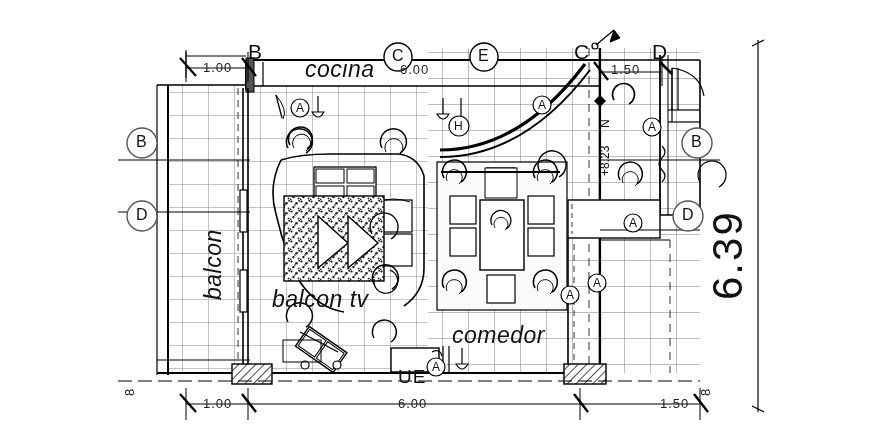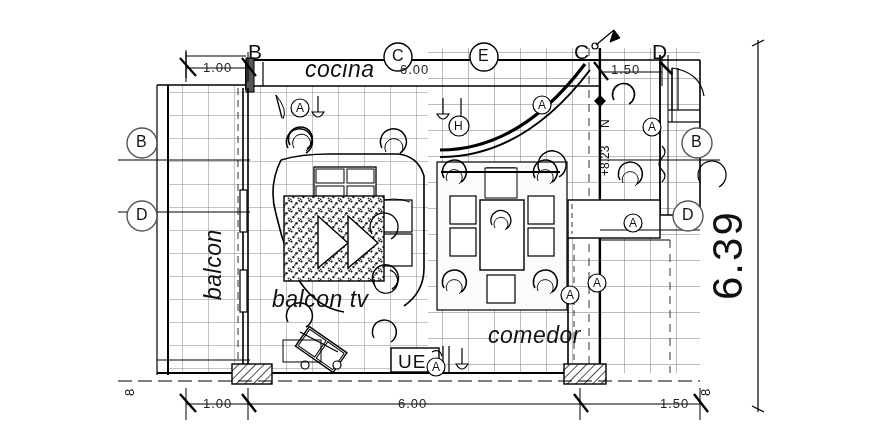--- a/index.html
+++ b/index.html
@@ -298,21 +298,21 @@
     </g>
 
   </svg>
 
   <div class="lbl room" style="left:305px;top:56px;">cocina</div>
 
   <div class="lbl room rot90" style="left:200px;top:300px;">balcon</div>
 
   <div class="lbl room" style="left:272px;top:286px;">balcon tv</div>
 
-  <div class="lbl room" style="left:488px;top:322px;">comedor</div>
+  <div class="lbl room" style="left:452px;top:322px;">comedor</div>
 
   <div class="lbl dim" style="left:203px;top:60px;">1.00</div>
 
   <div class="lbl dim" style="left:400px;top:62px;">6.00</div>
 
   <div class="lbl dim" style="left:611px;top:62px;">1.50</div>
 
   <div class="lbl dim" style="left:203px;top:396px;">1.00</div>
 
   <div class="lbl dim" style="left:398px;top:396px;">6.00</div>
@@ -356,15 +356,15 @@
   <div class="lbl small-txt" style="left:648px;top:120px;">A</div>
 
   <div class="lbl small-txt" style="left:629px;top:216px;">A</div>
 
   <div class="lbl small-txt" style="left:593px;top:276px;">A</div>
 
   <div class="lbl small-txt" style="left:566px;top:288px;">A</div>
 
   <div class="lbl small-txt" style="left:432px;top:360px;">A</div>
 
-  <div class="lbl" style="left:398px;top:351px;font-size:19px;letter-spacing:1px;">UE</div>
+  <div class="lbl" style="left:398px;top:366px;font-size:19px;letter-spacing:1px;">UE</div>
 
 </div>
 
 </body></html>

